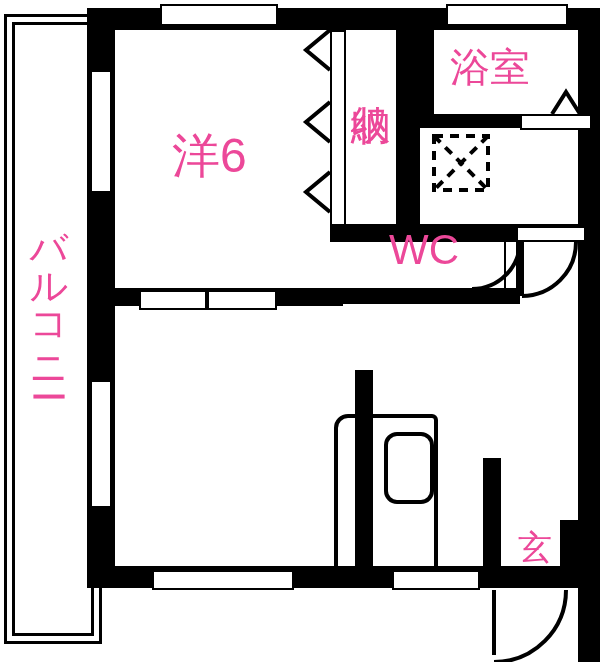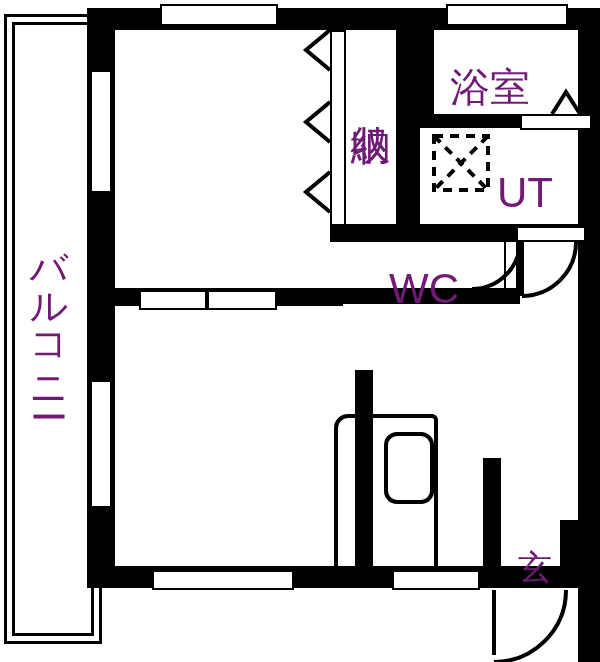--- a/index.html
+++ b/index.html
@@ -10,25 +10,24 @@
     width:600px;height:662px;
     background:#ffffff;
     overflow:hidden;
   }
   
   .wall{position:absolute;background:#000000;}
   .room{position:absolute;background:#ffffff;}
   .thin{position:absolute;border:2px solid #000;background:transparent;box-sizing:border-box;}
   .opening{position:absolute;background:#ffffff;border:2px solid #000;box-sizing:border-box;}
   .label{
-    position:absolute;color:#701a75;line-height:1;
+    position:absolute;color:#ec4899;line-height:1;
     white-space:pre;letter-spacing:0;
     font-family:"Liberation Sans","DejaVu Sans",sans-serif;
     font-weight:400;
-    margin-top:20px;
   }
   .label.vert{
     writing-mode:vertical-rl;
     text-orientation:upright;
     white-space:pre;
   }
   svg.ov{position:absolute;left:0;top:0;width:600px;height:662px;overflow:visible;pointer-events:none;}
 </style>
 </head>
 <body>
@@ -131,25 +130,25 @@
       <rect x="386" y="434" width="46" height="68" rx="11" ry="11"></rect>
     </g>
 
     <g fill="none" stroke="#000" stroke-width="4" stroke-dasharray="9 7">
       <rect x="434" y="136" width="54" height="54"></rect>
       <line x1="434" y1="136" x2="488" y2="190"></line>
       <line x1="488" y1="136" x2="434" y2="190"></line>
     </g>
   </svg>
 
+  <div class="label" style="left:172px;top:132px;font-size:48px;">洋6</div>
 
   <div class="label vert" style="left:351px;top:74px;font-size:40px;">収納</div>
 
   <div class="label" style="left:450px;top:47px;font-size:40px;">浴室</div>
 
-  <div class="label" style="left:497px;top:152px;font-size:42px;">UT</div>
 
-  <div class="label" style="left:389px;top:248px;font-size:42px;">WC</div>
+  <div class="label" style="left:389px;top:229px;font-size:42px;">WC</div>
 
 
   <div class="label" style="left:518px;top:530px;font-size:34px;">玄</div>
 
 </div>
 
 </body></html>

